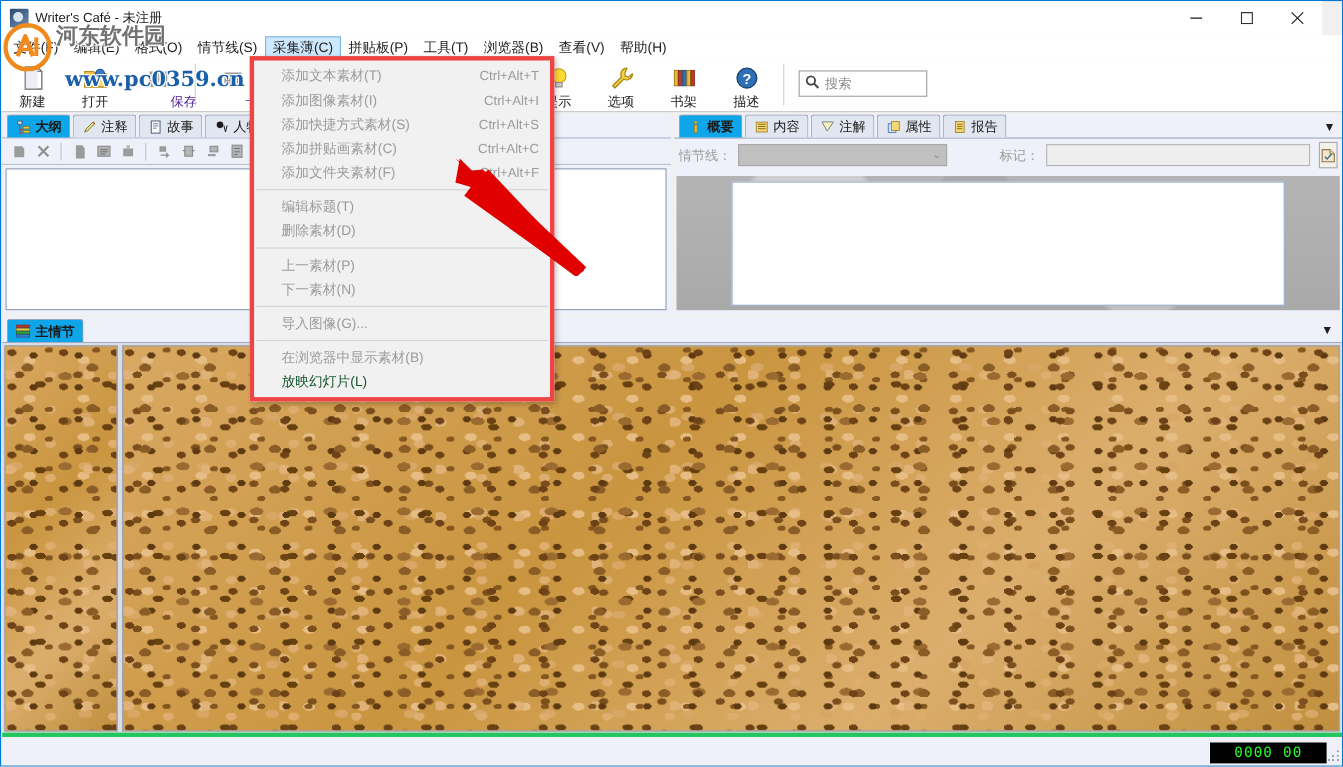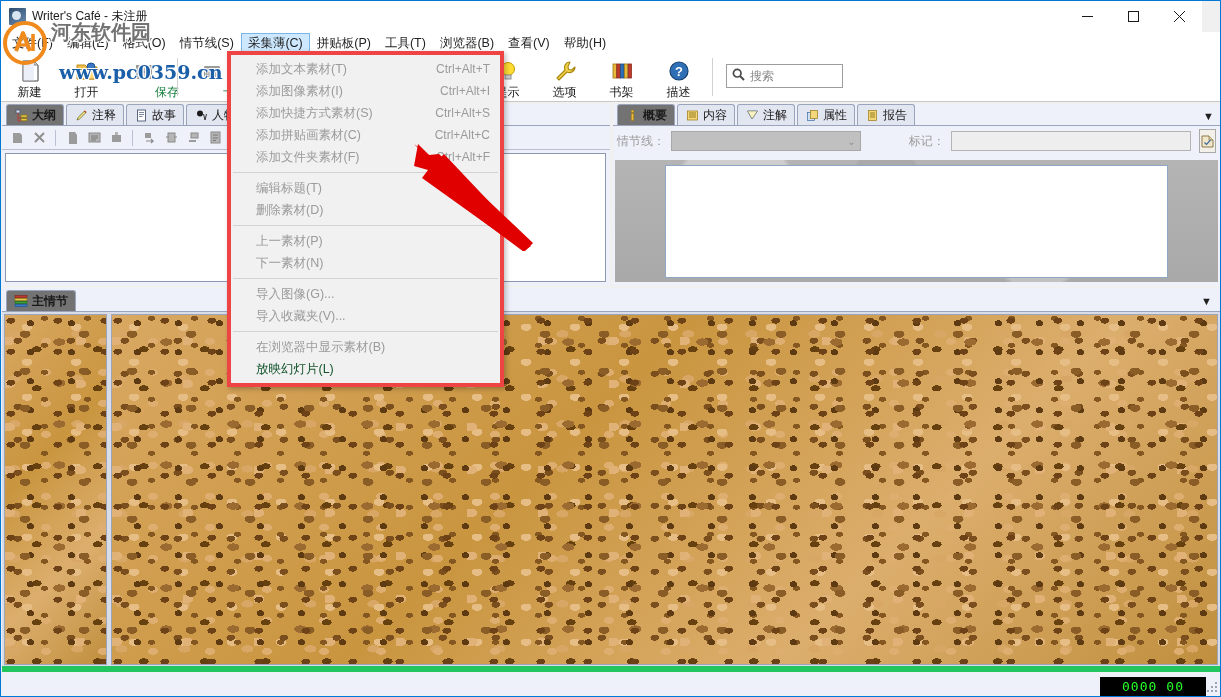--- a/index.html
+++ b/index.html
@@ -65,21 +65,21 @@
     background: #ffffff; border-bottom: 1px solid #c8c8c8;
     display: flex; align-items: flex-start; padding-top: 2px;
   }
   .tbtn {
     width: 57px; height: 46px;
     display: flex; flex-direction: column; align-items: center; justify-content: flex-start;
     padding-top: 3px;
   }
   .tbtn .ico { height: 26px; display:flex; align-items:center; justify-content:center; }
   .tbtn .lbl { font-size: 12px; color: #1b1b1b; margin-top: 1px; white-space: nowrap; }
-  .tbtn.disabled .lbl { color: #15803d; margin-left: 47px; }
+  .tbtn.disabled .lbl { color: #4c1d95; margin-left: 47px; }
   .tb-sep { width: 1px; height: 38px; background: #d0d0d0; margin: 3px 5px 0 5px; }
 
   .searchbox {
     margin-left: 8px; margin-top: 9px;
     width: 117px; height: 24px; border: 1px solid #9d9d9d; background: #fff;
     display: flex; align-items: center; padding-left: 5px;
   }
   .searchbox .ph { color: #8a8a8a; font-size: 12px; margin-left: 5px; }
 
   
@@ -90,21 +90,21 @@
   .tabstrip {
     height: 22px; display: flex; align-items: flex-end;
     background: #eef1f9; padding-left: 4px; border-bottom: 1px solid #9aa5bb;
   }
   .tab {
     height: 21px; display: flex; align-items: center; gap: 4px;
     padding: 0 7px; font-size: 12px; color: #1a1a1a;
     background: #e2e6f1; border: 1px solid #9aa5bb; border-bottom: none;
     margin-right: 2px; border-radius: 3px 3px 0 0; white-space: nowrap;
   }
-  .tab.selected { background: #737373; font-weight: bold; position: relative; z-index: 2; }
+  .tab.selected { background: #0ea5e9; font-weight: bold; position: relative; z-index: 2; }
   .tab .tico { width: 14px; height: 14px; display:flex; align-items:center; justify-content:center; }
 
   .mini-toolbar {
     height: 24px; background: #eef1f9; display: flex; align-items: center;
     padding-left: 5px; gap: 2px; border-bottom: 1px solid #b9c0d2;
   }
   .mini-toolbar .mbtn { width: 20px; height: 20px; display:flex; align-items:center; justify-content:center; }
   .msep { width: 1px; height: 16px; background: #b9c0d2; margin: 0 4px; }
   .left-canvas {
     position: absolute; left: 3px; top: 49px; width: 601px; height: 129px;
@@ -180,21 +180,21 @@
     background-size: 47px 31px, 59px 37px, 41px 29px, 67px 41px, 53px 33px,
                      61px 39px, 43px 27px, 71px 43px, 49px 35px, 57px 31px, 63px 45px, 100% 100%;
     border: 1px solid #9aa5bb;
   }
   .cork-left { width: 103px; flex: none; }
   .cork-main { flex: 1; margin-right: 2px; }
 
   
   .statusbar {
     position: absolute; left: 1px; bottom: 1px; width: 1218px; height: 29px;
-    background: #eef1f9; border-top: 6px solid #22c55e;
+    background: #eef1f9; border-top: 4px solid #22c55e;
   }
   .lcd {
     position: absolute; right: 14px; top: 5px; width: 106px; height: 19px;
     background: #000000; display: flex; align-items: center; justify-content: center;
     gap: 9px;
   }
   .lcd span {
     font-family: "DejaVu Sans Mono", "Liberation Mono", monospace;
     color: #26ff2a; font-size: 13px; letter-spacing: 1px; line-height: 1;
   }
@@ -681,24 +681,20 @@
       <span>下一素材(N)</span>
       <span class="accel"></span>
     </div>
 
     <div class="dd-sep"></div>
 
     <div class="dd-item">
       <span>导入图像(G)...</span>
       <span class="accel"></span>
     </div>
-    <div class="dd-item">
-      <span>导入收藏夹(V)...</span>
-      <span class="accel"></span>
-    </div>
 
     <div class="dd-sep"></div>
 
     <div class="dd-item">
       <span>在浏览器中显示素材(B)</span>
       <span class="accel"></span>
     </div>
     <div class="dd-item enabled">
       <span>放映幻灯片(L)</span>
       <span class="accel"></span>

